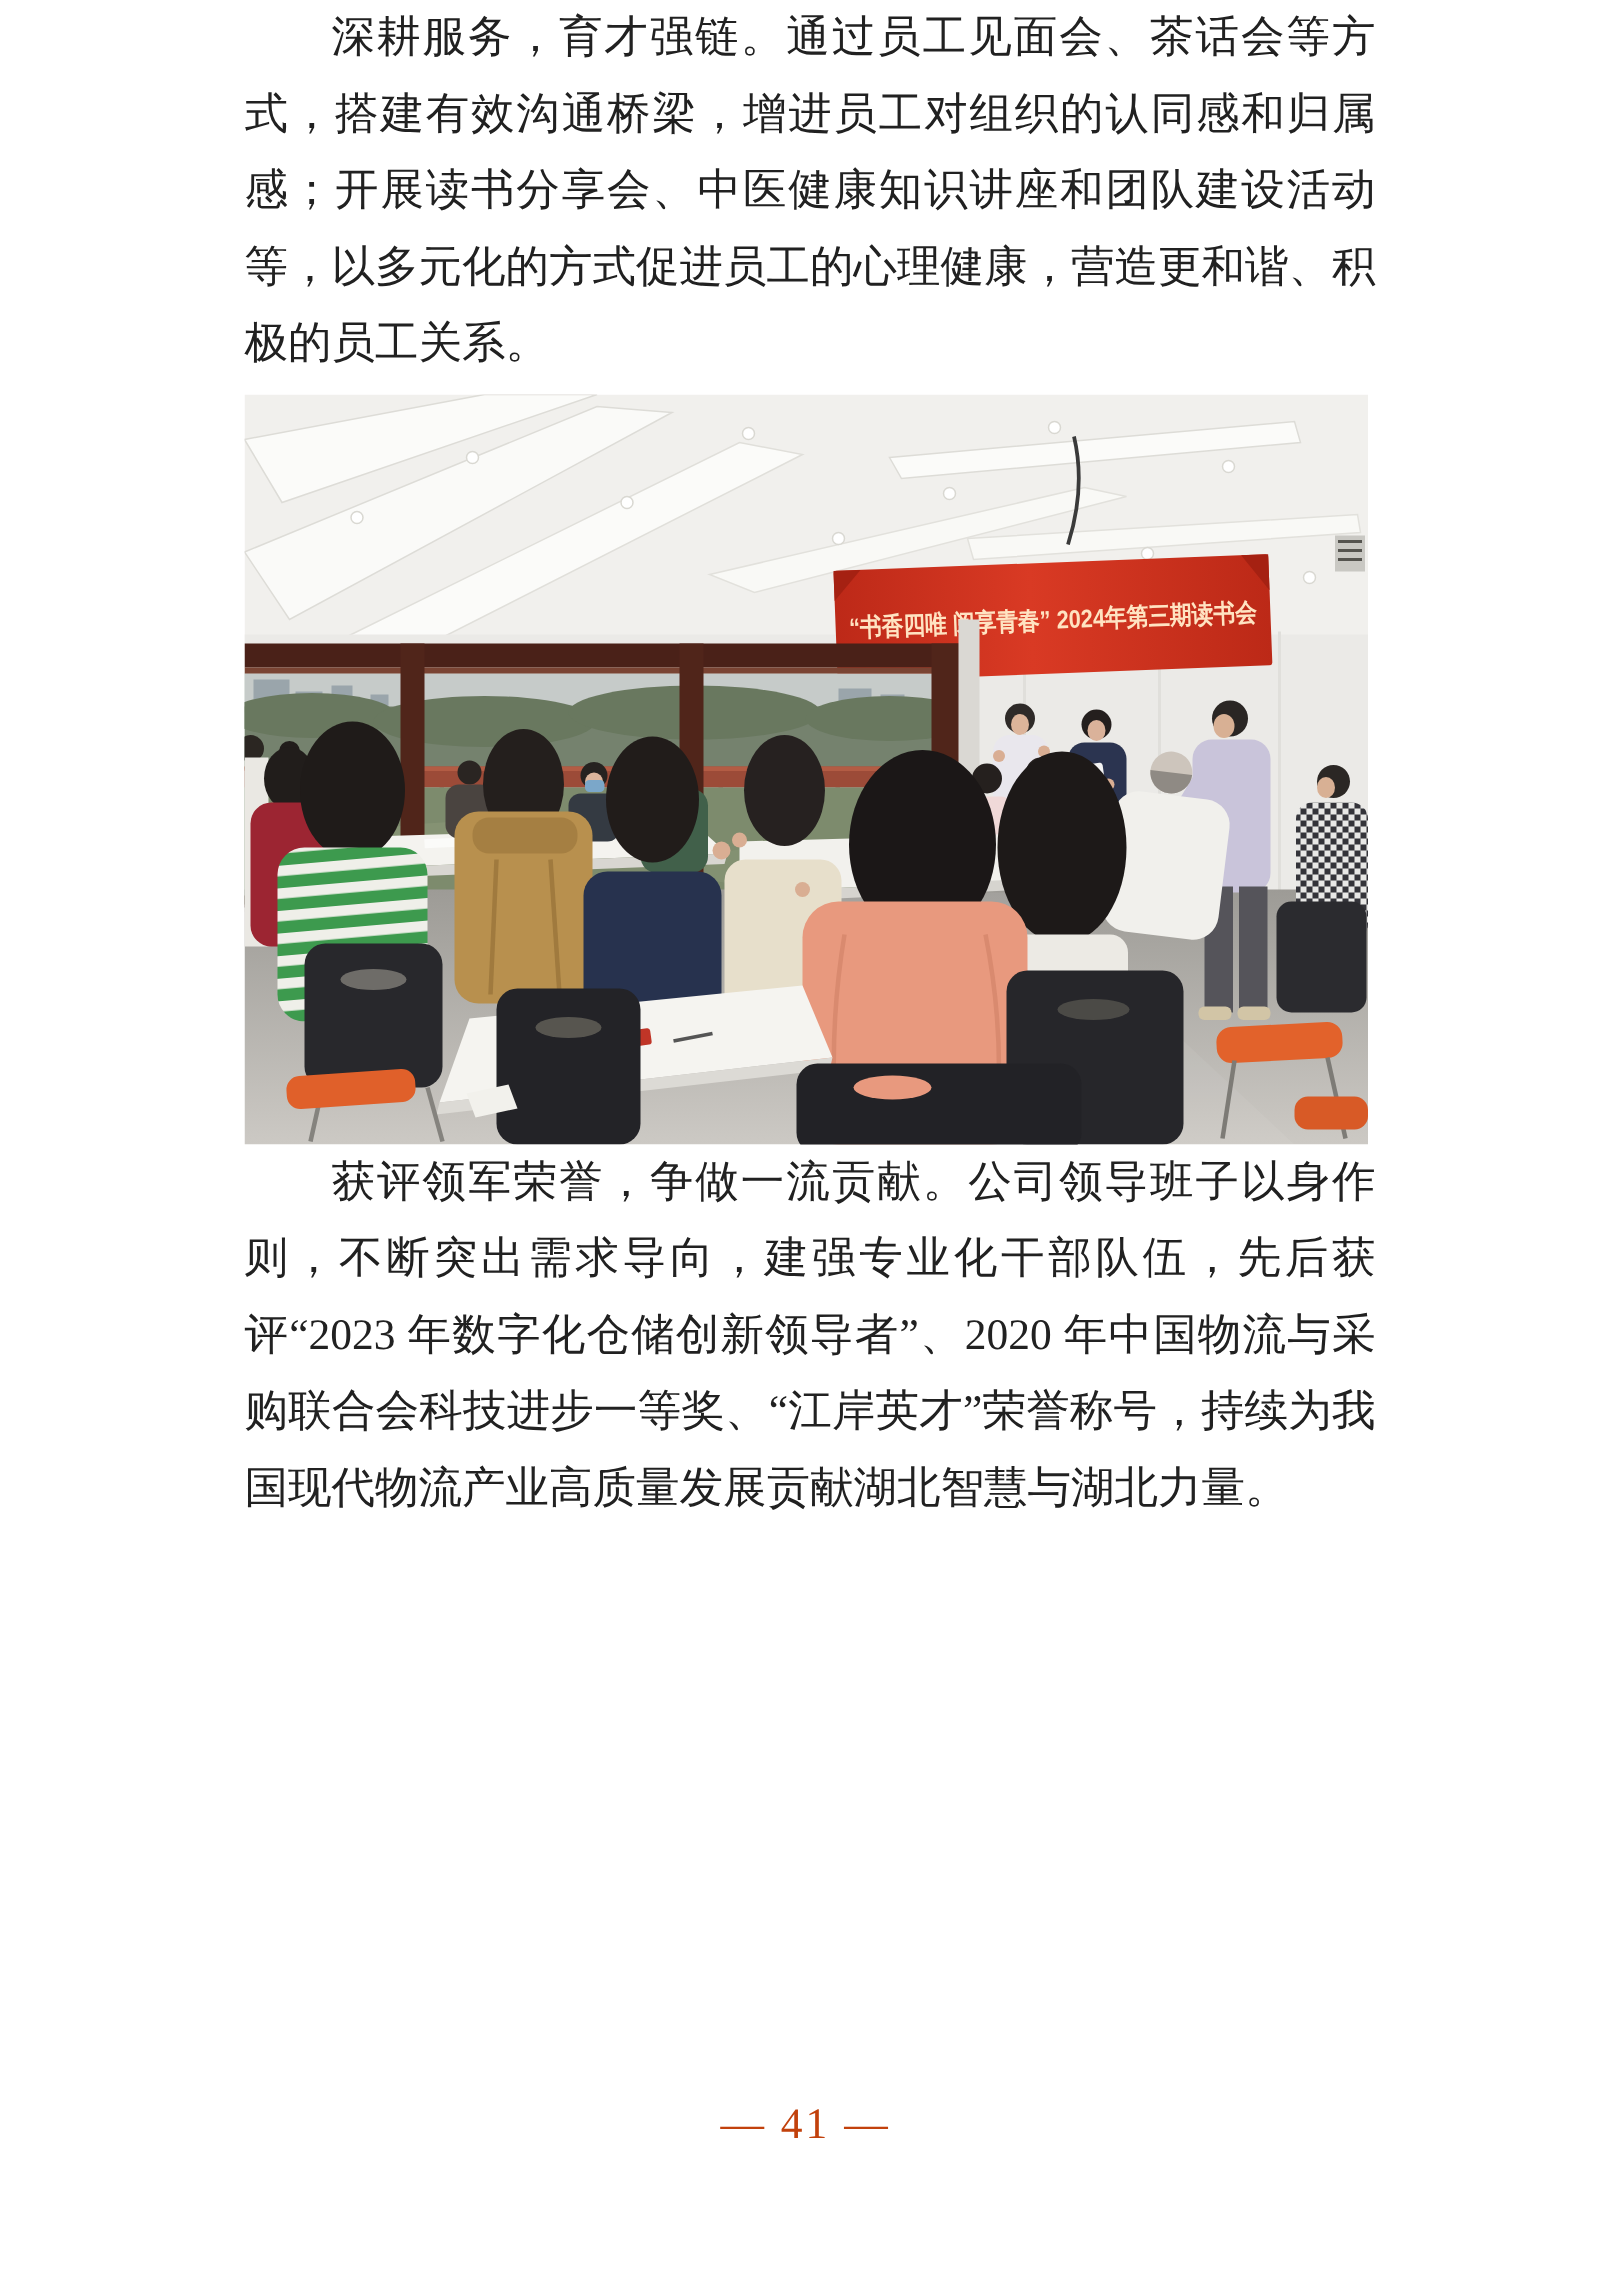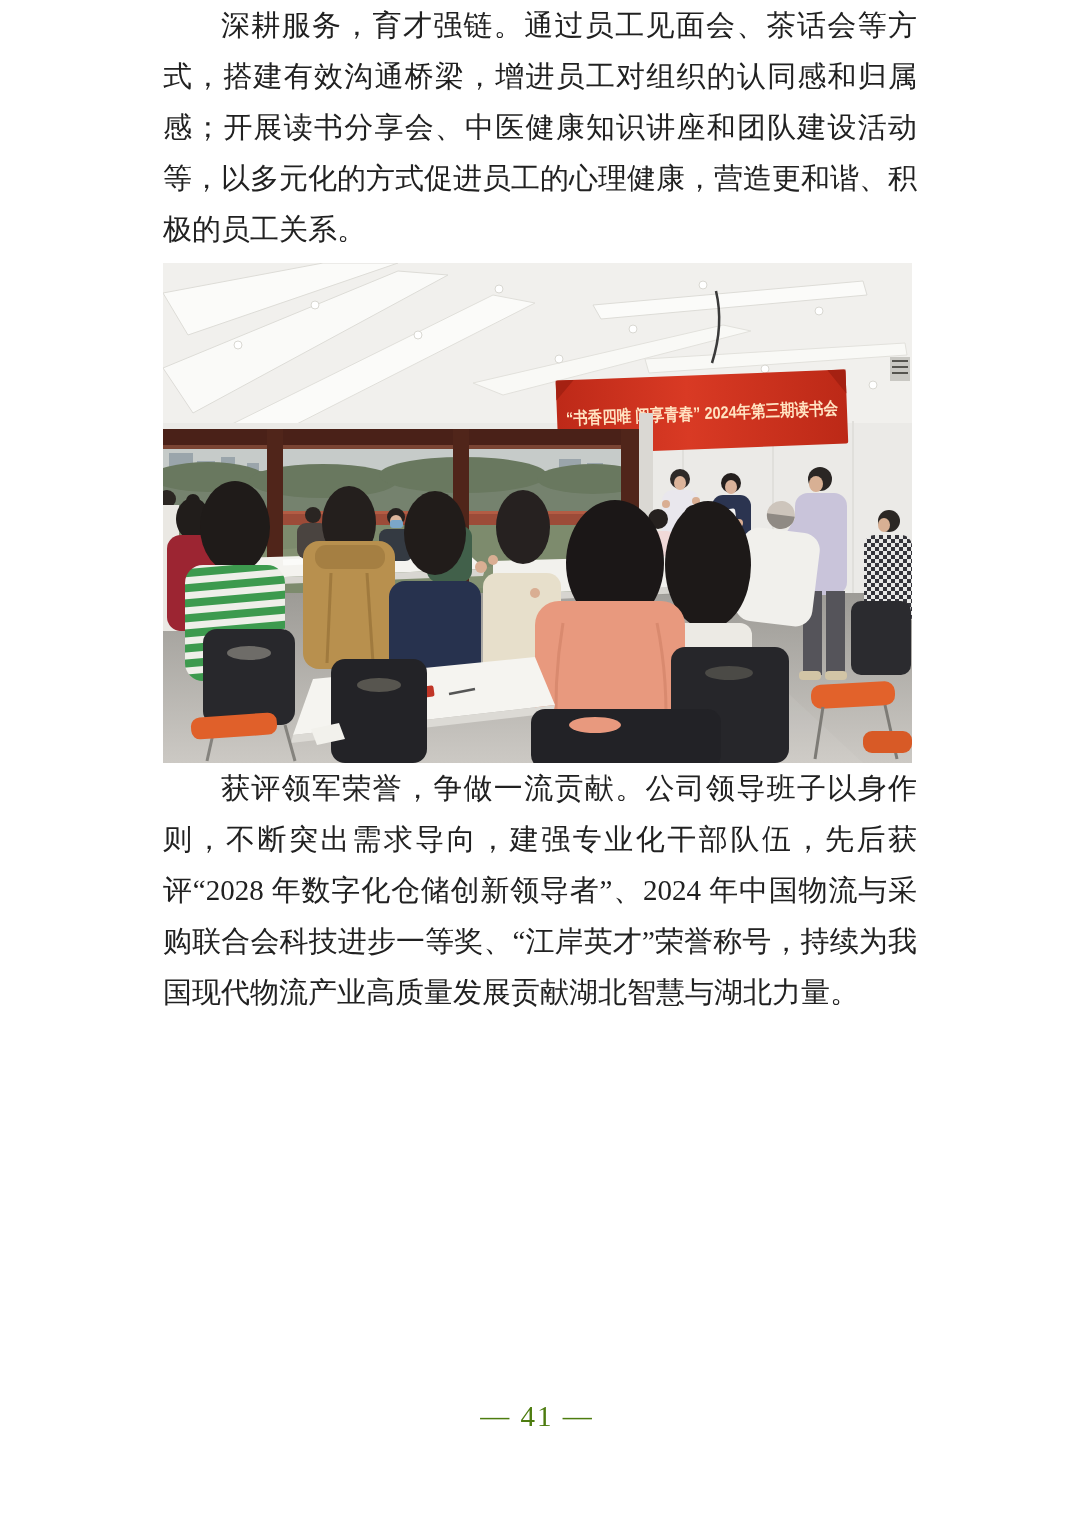--- a/index.html
+++ b/index.html
@@ -8,21 +8,21 @@
   .page{position:absolute;left:0;top:0;width:1074px;height:1520px;background:#ffffff;overflow:hidden;}
   .content{position:absolute;left:163px;top:0;width:754px;}
   p.para{font-size:29px;line-height:51px;margin:0;text-align:justify;
          text-indent:2em;color:#212121;}
   .p1{margin-top:136px;}
   figure.photo{margin:8px 0 0 0;padding:0;width:749px;height:500px;}
   figure.photo svg{display:block;width:749px;height:500px;}
   .p2{margin-top:36px;}
   .p3{margin-top:0;}
   .footer{position:absolute;top:1400px;left:0;width:1074px;text-align:center;
-          font-size:29px;color:#4d7c0f;letter-spacing:2px;}
+          font-size:29px;color:#c2410c;letter-spacing:2px;}
 </style>
 </head>
 <body>
 
 <div class="page">
   <div class="content">
 
     <p class="para p1">深耕服务，育才强链。通过员工见面会、茶话会等方式，搭建有效沟通桥梁，增进员工对组织的认同感和归属感；开展读书分享会、中医健康知识讲座和团队建设活动等，以多元化的方式促进员工的心理健康，营造更和谐、积极的员工关系。</p>
 
     <figure class="photo">
@@ -293,17 +293,17 @@
           </g>
           <g>
             <rect x="368" y="446" width="190" height="60" rx="14" fill="#222226"></rect>
             <ellipse cx="432" cy="462" rx="26" ry="8" fill="#e8997e"></ellipse>
           </g>
         </g>
       </svg>
     </figure>
 
 
-    <p class="para p3">获评领军荣誉，争做一流贡献。公司领导班子以身作则，不断突出需求导向，建强专业化干部队伍，先后获评“2028 年数字化仓储创新领导者”、2024 年中国物流与采购联合会科技进步一等奖、“江岸英才”荣誉称号，持续为我国现代物流产业高质量发展贡献湖北智慧与湖北力量。</p>
+    <p class="para p3">获评领军荣誉，争做一流贡献。公司领导班子以身作则，不断突出需求导向，建强专业化干部队伍，先后获评“2023 年数字化仓储创新领导者”、2020 年中国物流与采购联合会科技进步一等奖、“江岸英才”荣誉称号，持续为我国现代物流产业高质量发展贡献湖北智慧与湖北力量。</p>
   </div>
 
   <div class="footer">— 41 —</div>
 </div>
 
 </body></html>

